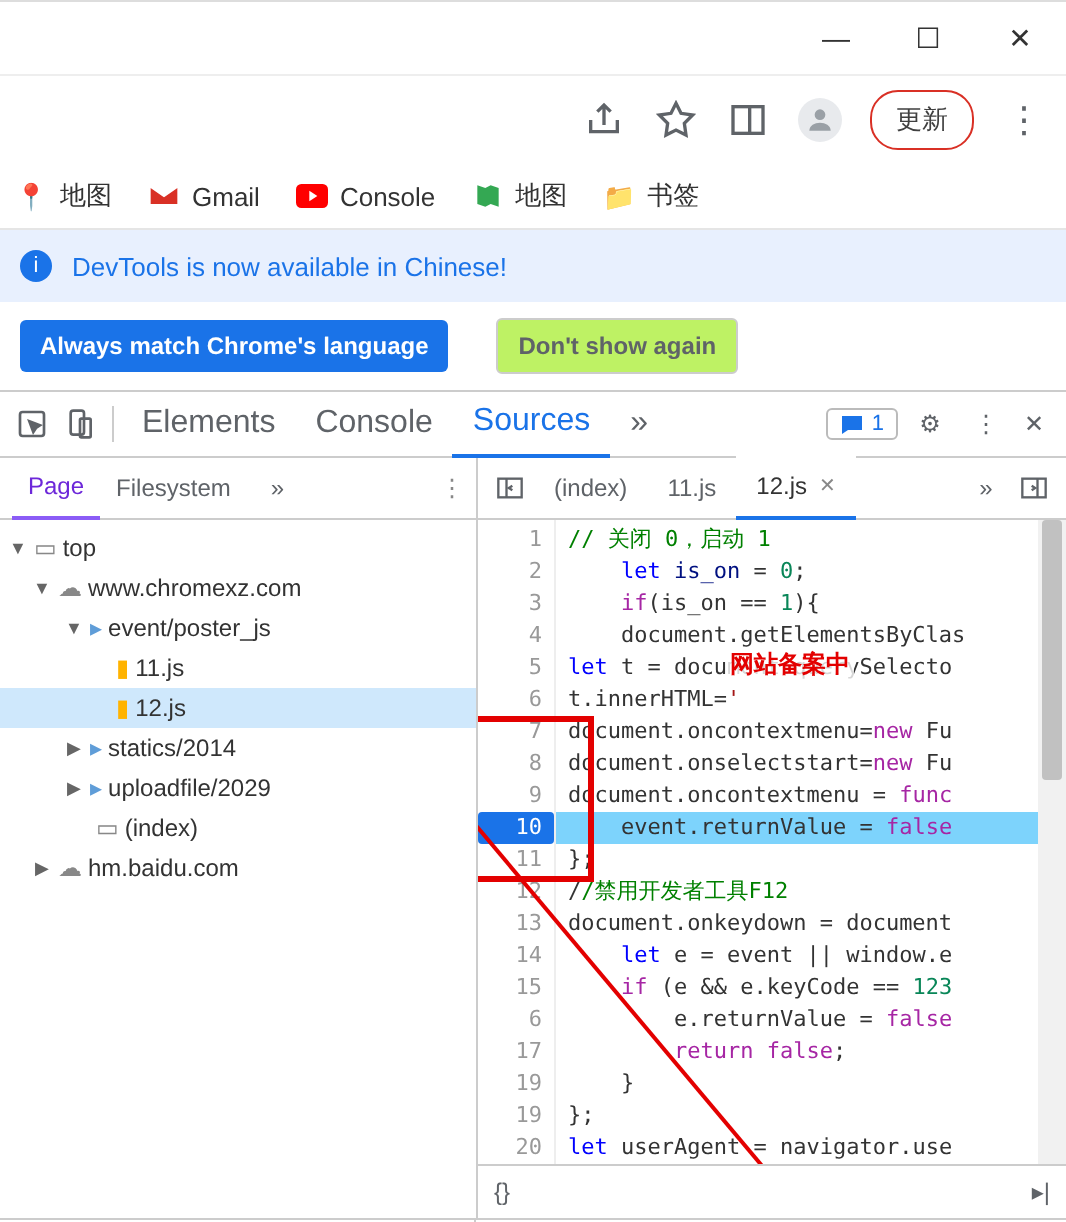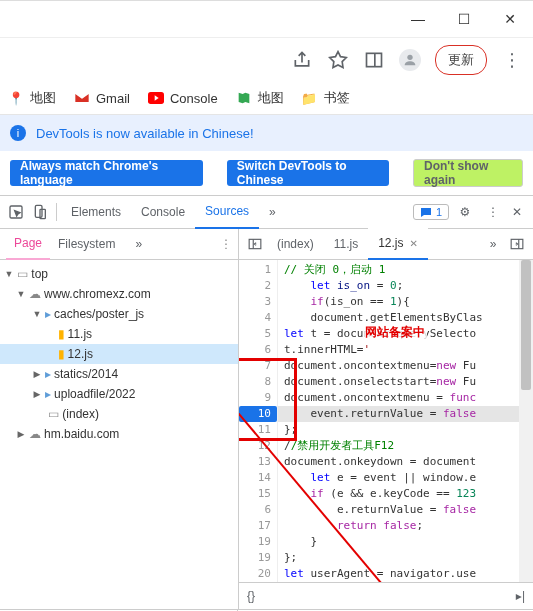--- a/index.html
+++ b/index.html
@@ -16,28 +16,28 @@
 .bico{width:16px;height:16px;display:flex;align-items:center;justify-content:center}
 .notify{height:36px;background:#e8f0fe;display:flex;align-items:center;gap:10px;padding:0 10px;color:#1a73e8;font-size:13px}
 .nic{width:16px;height:16px;border-radius:50%;background:#1a73e8;color:#fff;display:flex;align-items:center;justify-content:center;font-size:11px}
 .notifybtns{height:44px;display:flex;align-items:center;gap:24px;padding:0 10px;border-bottom:1px solid #ccc}
 .nbtn{height:26px;padding:0 10px;border-radius:3px;font-size:12px;display:flex;align-items:center;font-weight:600}
 .nb-blue{background:#1a73e8;color:#fff}
 .nb-gray{background:#bef264;color:#5f6368;border:1px solid #ccc}
 .devtabs{height:32px;display:flex;align-items:center;border-bottom:1px solid #ccc;padding:0 4px;gap:0}
 .devtabs .sp{flex:1}
 .dtico{width:24px;height:24px;display:flex;align-items:center;justify-content:center;color:#5f6368}
-.dtab{padding:0 10px;height:32px;display:flex;align-items:center;color:#5f6368;font-size:12px}
+.dtab{padding:0 10px;height:32px;display:flex;align-items:center;color:#5f6368;font-size:16px}
 .dtab.active{color:#1a73e8;border-bottom:2px solid #1a73e8}
 .msgbadge{display:flex;align-items:center;gap:4px;color:#1a73e8;border:1px solid #bbb;border-radius:3px;padding:1px 6px;font-size:11px}
 .main{display:flex;height:380px}
 .left{width:238px;display:flex;flex-direction:column;border-right:1px solid #ccc}
 .left-tabs{height:30px;display:flex;align-items:center;border-bottom:1px solid #ccc;padding:0 6px;gap:0}
 .ltab{padding:0 8px;height:30px;display:flex;align-items:center;color:#5f6368;font-size:12px}
-.ltab.active{color:#ec4899;border-bottom:2px solid #f9a8d4}
+.ltab.active{color:#6d28d9;border-bottom:2px solid #8b5cf6}
 .more{margin-left:auto;color:#888}
 .tree{flex:1;overflow:auto;padding:4px 0;font-size:12px}
 .trow{display:flex;align-items:center;height:20px;padding-left:4px;gap:3px;white-space:nowrap}
 .trow.sel{background:#cfe8fc}
 .tw{display:inline-block;text-align:center}
 .arr{width:10px;color:#666;font-size:9px}
 .cloud{color:#888}
 .folderb{color:#5f9dd8}
 .filejs{color:#ffb300}
 .page{color:#888}
@@ -46,21 +46,21 @@
 .opentabs{height:30px;display:flex;align-items:center;border-bottom:1px solid #ccc;padding:0 4px;gap:0}
 .otab{padding:0 10px;height:30px;display:flex;align-items:center;gap:4px;color:#5f6368;font-size:12px}
 .otab.active{color:#333;background:#fff;border-bottom:2px solid #1a73e8}
 .xsm{font-size:10px;color:#888;margin-left:2px}
 .editor{flex:1;display:flex;position:relative;overflow:hidden}
 .gutter{width:38px;background:#fff;border-right:1px solid #eee;padding-top:2px}
 .gnum{height:16px;font:11px/16px Consolas,monospace;color:#999;text-align:right;padding-right:6px}
 .gnum.bp{background:#1a73e8;color:#fff;border-radius:2px;position:relative}
 .code{flex:1;padding:2px 0 0 6px;font:11px/16px Consolas,monospace;white-space:pre;overflow:hidden}
 .kw{color:#a626a4}.decl{color:#0000ff}.num{color:#098658}.str{color:#a31515}.cmg{color:#008000}.id{color:#001080}
-.curline{background:#e5e5e5;display:block;margin-left:-6px;padding-left:6px}
+.curline{background:#7dd3fc;display:block;margin-left:-6px;padding-left:6px}
 .fakescroll{position:absolute;right:0;top:0;bottom:0;width:14px;background:#f1f1f1}
 .fakethumb{position:absolute;right:2px;top:0;width:10px;height:130px;background:#c1c1c1;border-radius:2px}
 .redbox{position:absolute;border:3px solid #e30000;pointer-events:none}
 .redlabel{position:absolute;font-size:12px;font-weight:bold;color:#e30000;background:rgba(255,255,255,.8);padding:0 2px}
 .arrow-svg{position:absolute;pointer-events:none}
 .status{height:26px;border-top:1px solid #ccc;display:flex;align-items:center;padding:0 8px;font-size:12px;color:#5f6368;gap:14px}
 .status .sp{flex:1}
 .cov{border:1px solid #ccc;padding:1px 6px;border-radius:2px;font-size:11px}
 .bottom{height:32px;display:flex;border-top:1px solid #ccc}
 .bctrl{display:flex;align-items:center;gap:10px;padding:0 8px;border-right:1px solid #ccc;width:238px;box-sizing:border-box}
@@ -139,21 +139,20 @@
         <span>书签</span>
       </div>
 </div>
 
 <div class="notify">
   <div class="nic">i</div>
   <span>DevTools is now available in Chinese!</span>
 </div>
 <div class="notifybtns">
   <div class="nbtn nb-blue">Always match Chrome's language</div>
-  <div class="nbtn nb-blue">Switch DevTools to Chinese</div>
   <div class="nbtn nb-gray">Don't show again</div>
 </div>
 
 <div class="devtabs">
   <div class="dtico">
         <svg width="16" height="16" viewBox="0 0 24 24" fill="none" stroke="#5f6368" stroke-width="2">
           <rect x="3" y="3" width="18" height="18" rx="2"></rect>
           <path d="M10 10l8 3-3 2-2 3z" fill="#5f6368"></path>
         </svg>
       </div>
@@ -196,39 +195,39 @@
             <span>top</span>
           </div>
       <div class="trow" style="padding-left:16px">
             <span class="tw arr">▼</span>
             <span class="tw cloud">☁</span>
             <span>www.chromexz.com</span>
           </div>
       <div class="trow" style="padding-left:32px">
             <span class="tw arr">▼</span>
             <span class="tw folderb">▸</span>
-            <span>caches/poster_js</span>
+            <span>event/poster_js</span>
           </div>
       <div class="trow" style="padding-left:58px">
             <span class="tw filejs">▮</span>
             <span>11.js</span>
           </div>
       <div class="trow sel" style="padding-left:58px">
             <span class="tw filejs">▮</span>
             <span>12.js</span>
           </div>
       <div class="trow" style="padding-left:32px">
             <span class="tw arr">▶</span>
             <span class="tw folderb">▸</span>
             <span>statics/2014</span>
           </div>
       <div class="trow" style="padding-left:32px">
             <span class="tw arr">▶</span>
             <span class="tw folderb">▸</span>
-            <span>uploadfile/2022</span>
+            <span>uploadfile/2029</span>
           </div>
       <div class="trow" style="padding-left:48px">
             <span class="tw page">▭</span>
             <span>(index)</span>
           </div>
       <div class="trow" style="padding-left:16px">
             <span class="tw arr">▶</span>
             <span class="tw cloud">☁</span>
             <span>hm.baidu.com</span>
           </div>

